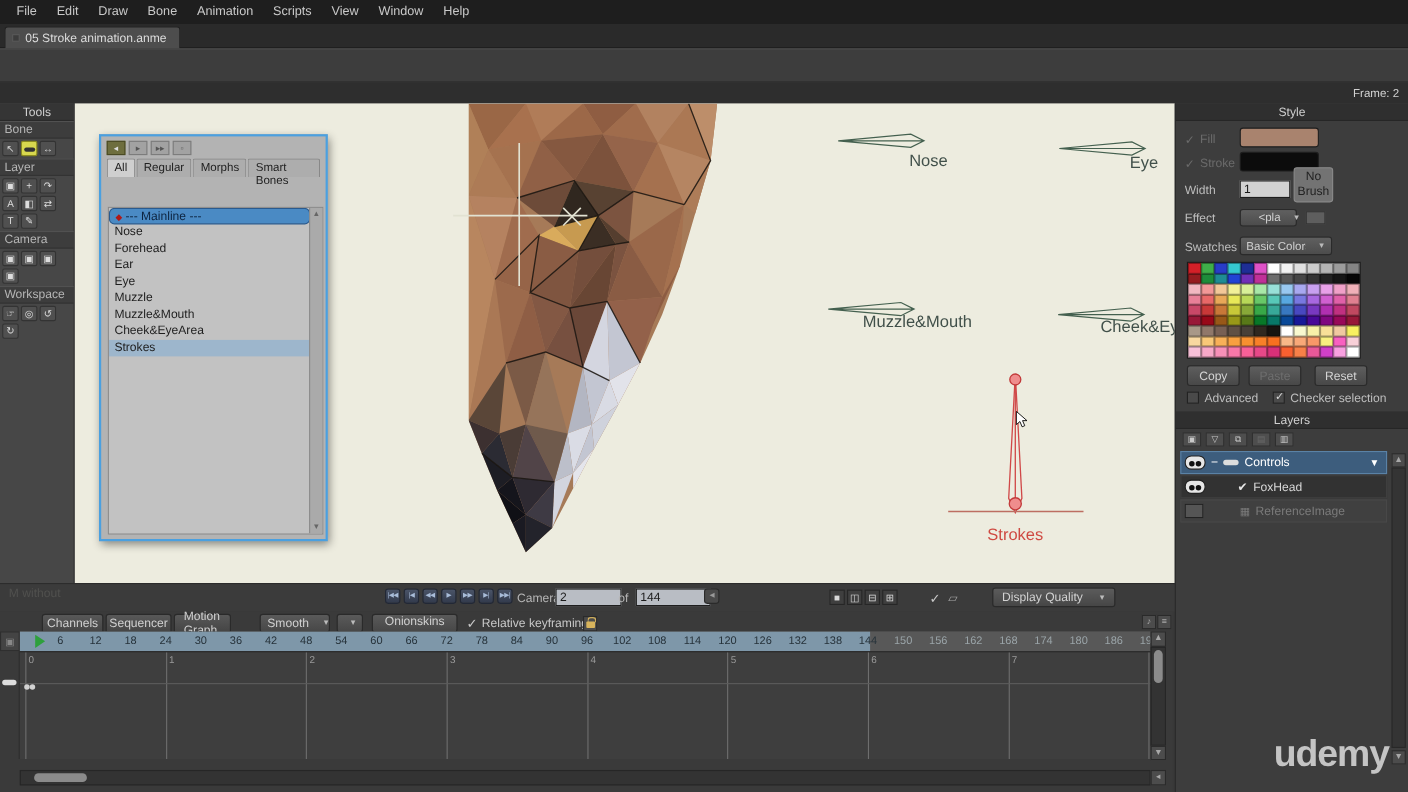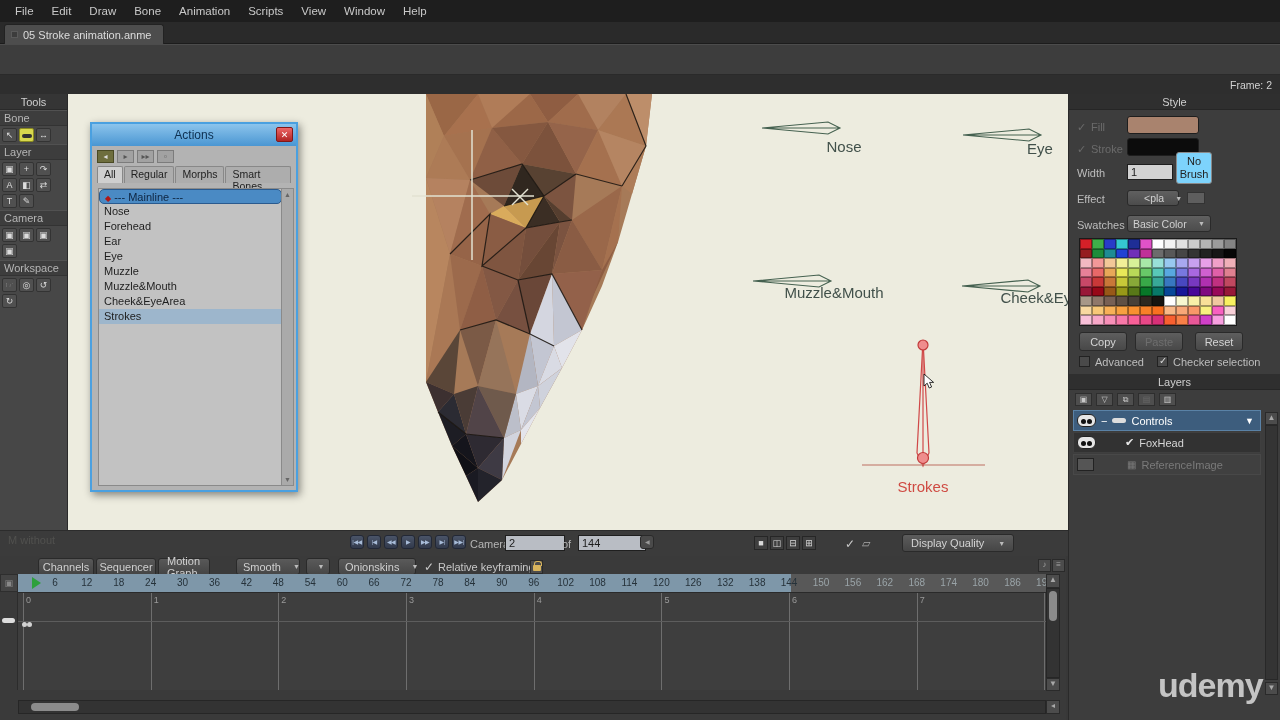--- a/index.html
+++ b/index.html
@@ -90,21 +90,21 @@
   .act-scroll .arr { font-size:7px; color:#666; text-align:center; display:block; }
 
   
   .right-panel { left:1068px; top:94px; width:212px; height:626px; background:#3d3d3d; border-left:1px solid #2a2a2a; }
   .rp-header { background:#2f2f2f; color:#cfcfcf; font-size:11px; text-align:center; height:16px; line-height:16px; border-bottom:1px solid #262626; }
   .rp-label { position:absolute; font-size:11px; color:#bdbdbd; }
   .dim { opacity:.35; }
   .swatch { position:absolute; border:1px solid #1e1e1e; border-radius:3px; }
   .rp-input { position:absolute; background:#d2d2d2; border:1px solid #1e1e1e; font-size:11px; color:#1a1a1a; padding:0 3px; font-family:"Liberation Sans",sans-serif; }
   .rp-dd { position:absolute; background:linear-gradient(#606060,#4c4c4c); border:1px solid #2a2a2a; border-radius:3px; color:#d0d0d0; font-size:10.5px; display:flex; align-items:center; padding:0 5px; gap:5px; }
-  .no-brush { position:absolute; background:#7dd3fc; border:1px solid #8a8a8a; border-radius:3px; color:#222; font-size:11px; text-align:center; line-height:13px; padding-top:2px; }
+  .no-brush { position:absolute; background:#737373; border:1px solid #8a8a8a; border-radius:3px; color:#222; font-size:11px; text-align:center; line-height:13px; padding-top:2px; }
   .palette { position:absolute; left:10px; top:144px; display:grid; grid-template-columns:repeat(13,12px); grid-auto-rows:9.5px; gap:0px; border:1px solid #1a1a1a; }
   .pal-cell { width:12px; height:9.5px; border:0.5px solid rgba(0,0,0,.35); }
   .rp-btn { position:absolute; height:19px; background:linear-gradient(#5e5e5e,#484848); border:1px solid #2a2a2a; border-radius:3px; color:#d4d4d4; font-size:11px; display:flex; align-items:center; justify-content:center; }
   .rp-btn.disabled { color:#6e6e6e; }
   .chk { position:absolute; width:11px; height:11px; background:#4a4a4a; border:1px solid #222; }
   .chk.checked::after { content:"✓"; color:#d8d8d8; font-size:10px; position:absolute; left:1px; top:-2px; }
   .layer-row { position:absolute; left:4px; width:252px; height:21px; display:flex; align-items:center; gap:5px; font-size:11px; }
   .layer-row.selected { background:#3d5d7d; border:1px solid #5a82a6; color:#fff; }
   .layer-row.normal { background:#323232; border:1px solid #3f3f3f; color:#d6d6d6; }
   .layer-row.disabled { background:#404040; border:1px solid #484848; color:#7a7a7a; }
@@ -371,21 +371,21 @@
       <div class="tl-tab" style="left: 96px; width: 60px; justify-content: center;">Sequencer</div>
       <div class="tl-tab" style="left: 158px; width: 52px; justify-content: center;">Motion Graph</div>
     </div>
   <div class="tl-dd" style="left:236px;width:64px;">
     <span>Smooth</span>
       <span class="dd-caret">▼</span>
   </div>
   <div class="tl-dd" style="left:306px;width:24px;justify-content:center;">
     <span class="dd-caret">▼</span>
   </div>
-  <div class="tl-dd" style="left:338px;width:78px;">
+  <div class="tl-dd" style="left:338px;width:78px;flex-direction:column;">
     <span>Onionskins</span>
       <span class="dd-caret">▼</span>
   </div>
   <span class="abs" style="left:424px;top:4px;color:#c8c8c8;font-size:12px;">✓</span>
   <span class="abs" style="left:438px;top:5px;font-size:11px;color:#c8c8c8;">Relative keyframing</span>
   <div class="lock-btn" style="left:530px;">
       <div class="lock-body"></div>
     </div>
   <div class="sb-btn" style="left:1038px;top:3px;width:13px;height:13px;">♪</div>
   <div class="sb-btn" style="left:1052px;top:3px;width:13px;height:13px;">≡</div>
@@ -653,24 +653,20 @@
         <span style="margin-left: 28px; color: rgb(122, 122, 122); font-size: 10px;">▦</span>
         <span>ReferenceImage</span>
       </div>
     </div>
   <div class="sb-btn" style="left:196px;top:318px;width:13px;height:13px;">▲</div>
   <div class="abs" style="left:196px;top:331px;width:13px;height:255px;background:#343434;border:1px solid #282828;"></div>
   <div class="sb-btn" style="left:196px;top:588px;width:13px;height:13px;">▼</div>
 </div>
 
 <div class="abs actions-win">
-  <div class="actions-title">
-    <span>Actions</span>
-    <div class="actions-close">✕</div>
-  </div>
   <div class="act-toolbar" id="actions-toolbar">
       <div class="act-tool first">◂</div>
       <div class="act-tool">▸</div>
       <div class="act-tool">▸▸</div>
       <div class="act-tool">▫</div>
     </div>
   <div class="act-tabs" id="actions-tabs">
       <div class="act-tab active">All</div>
       <div class="act-tab">Regular</div>
       <div class="act-tab">Morphs</div>

